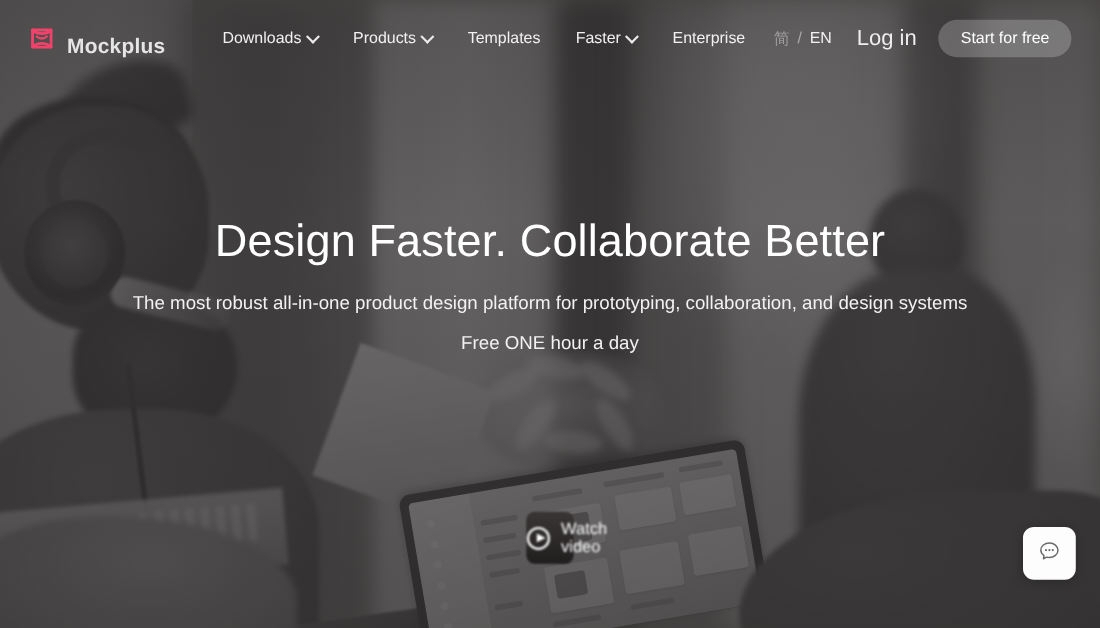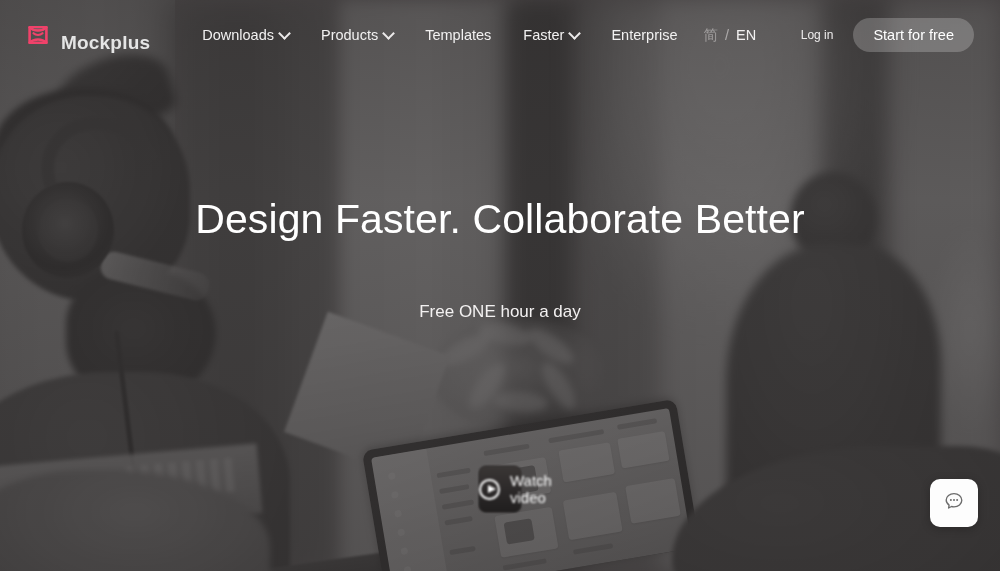--- a/index.html
+++ b/index.html
@@ -119,21 +119,21 @@
   .chev{display:inline-block;width:9px;height:9px;position:relative;top:-2px;}
   .chev:before{content:"";position:absolute;left:0;top:0;width:7px;height:7px;
         border-right:2px solid #eceaea;border-bottom:2px solid #eceaea;transform:rotate(45deg);}
 
   .lang{display:flex;align-items:center;gap:7px;margin-left:10px;font-size:14.5px;}
   .lang-cn{color:rgba(235,232,232,.45);cursor:pointer;}
   .lang-sep{color:rgba(235,232,232,.55);}
   .lang-en{color:#f2f1f1;cursor:pointer;}
 
   .right-area{margin-left:auto;display:flex;align-items:center;gap:8px;}
-  .login{color:#efeded;font-size:12px;padding:8px 12px;cursor:pointer;text-decoration:none;white-space:nowrap;}
+  .login{color:#efeded;font-size:20px;padding:8px 12px;cursor:pointer;text-decoration:none;white-space:nowrap;}
   .start-btn{background:rgba(255,255,255,.22);color:#fff;font-size:14.5px;border:none;
         border-radius:19px;padding:9px 20px;cursor:pointer;white-space:nowrap;
         font-family:"Liberation Sans", sans-serif;}
 
   
   .hero-content{position:absolute;left:0;top:0;width:1000px;height:559px;z-index:20;
         display:flex;flex-direction:column;align-items:center;}
   h1{position:absolute;top:196px;width:100%;text-align:center;color:#fff;
         font-size:41px;font-weight:400;letter-spacing:.1px;}
   .sub1{position:absolute;top:266px;width:100%;text-align:center;color:#f3f1f1;font-size:17px;}
@@ -301,20 +301,21 @@
     <a class="login" href="#">Log in</a>
     <button class="start-btn">Start for free</button>
   </div>
 
 </header>
 
 <div class="hero-content">
 
   <h1>Design Faster. Collaborate Better</h1>
 
+  <p class="sub1">The most robust all-in-one product design platform for prototyping, collaboration, and design systems</p>
   <p class="sub2">Free ONE hour a day</p>
 
 
   <div class="watch">
     <span class="play"></span>
     <span class="watch-label">Watch video</span>
   </div>
 
 </div>
 

